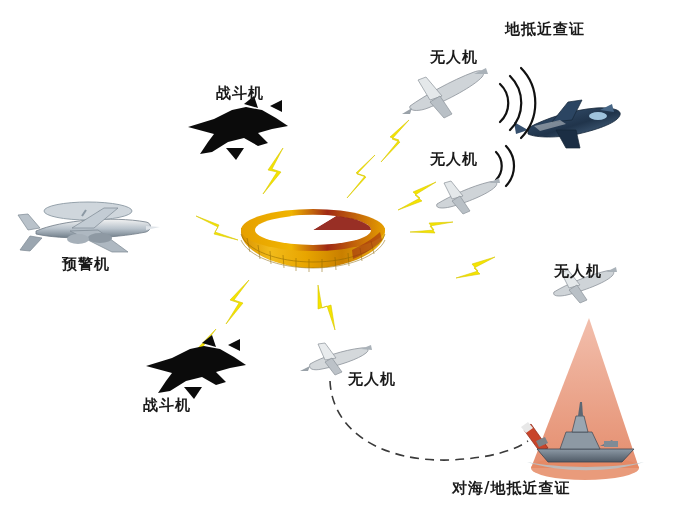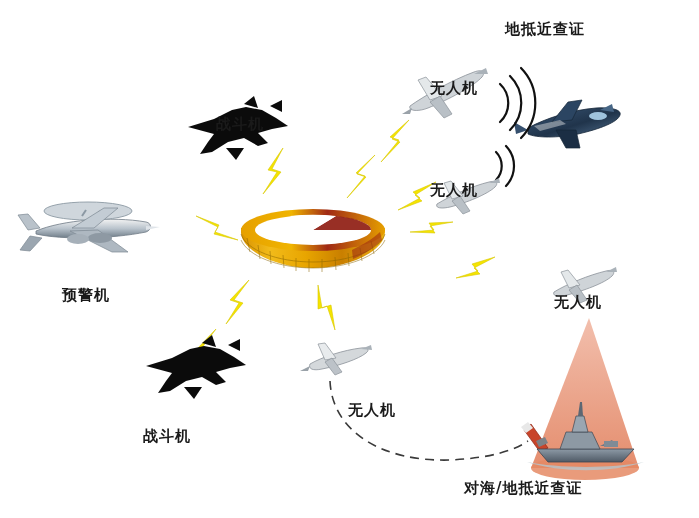--- a/index.html
+++ b/index.html
@@ -18,21 +18,21 @@
     overflow: hidden;
   }
   .label {
     position: absolute;
     color: #1a1a1a;
     font-weight: 700;
     white-space: nowrap;
     letter-spacing: 1px;
     line-height: 1;
   }
-  .label-md { font-size: 15px; margin-top: 31px; }
+  .label-md { font-size: 15px; }
   .label-lg { font-size: 15px; }
   svg.layer {
     position: absolute;
     left: 0;
     top: 0;
     width: 699px;
     height: 518px;
   }
   .bolt {
     fill: #f5e400;
@@ -269,15 +269,15 @@
   </svg>
 
   <div class="label label-md" style="left:216px; top:86px;">战斗机</div>
   <div class="label label-md" style="left:430px; top:50px;">无人机</div>
   <div class="label label-md" style="left:430px; top:152px;">无人机</div>
   <div class="label label-md" style="left:554px; top:264px;">无人机</div>
   <div class="label label-md" style="left:348px; top:372px;">无人机</div>
   <div class="label label-md" style="left:62px; top:257px;">预警机</div>
   <div class="label label-md" style="left:143px; top:398px;">战斗机</div>
   <div class="label label-lg" style="left:505px; top:22px;">地抵近查证</div>
-  <div class="label label-lg" style="left:452px; top:481px;margin-left:12px;">对海/地抵近查证</div>
+  <div class="label label-lg" style="left:452px; top:481px;">对海/地抵近查证</div>
 
 </div>
 
 </body></html>

